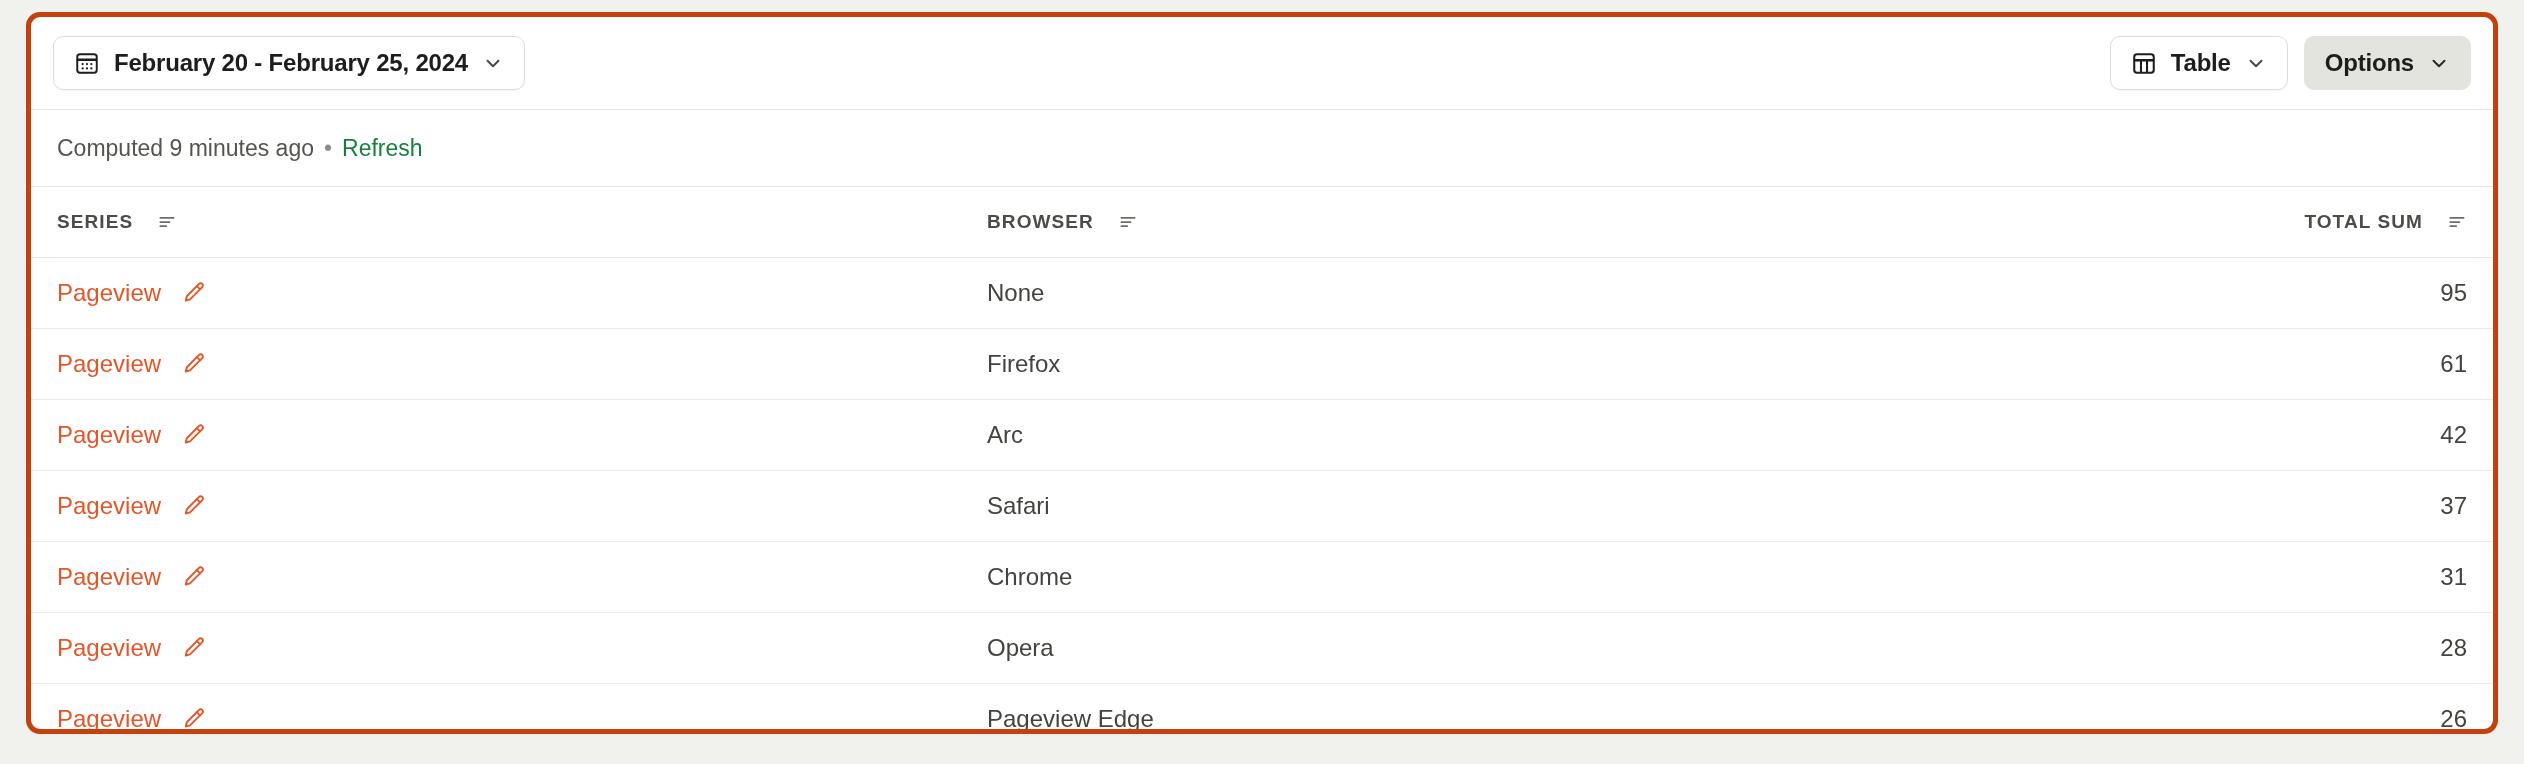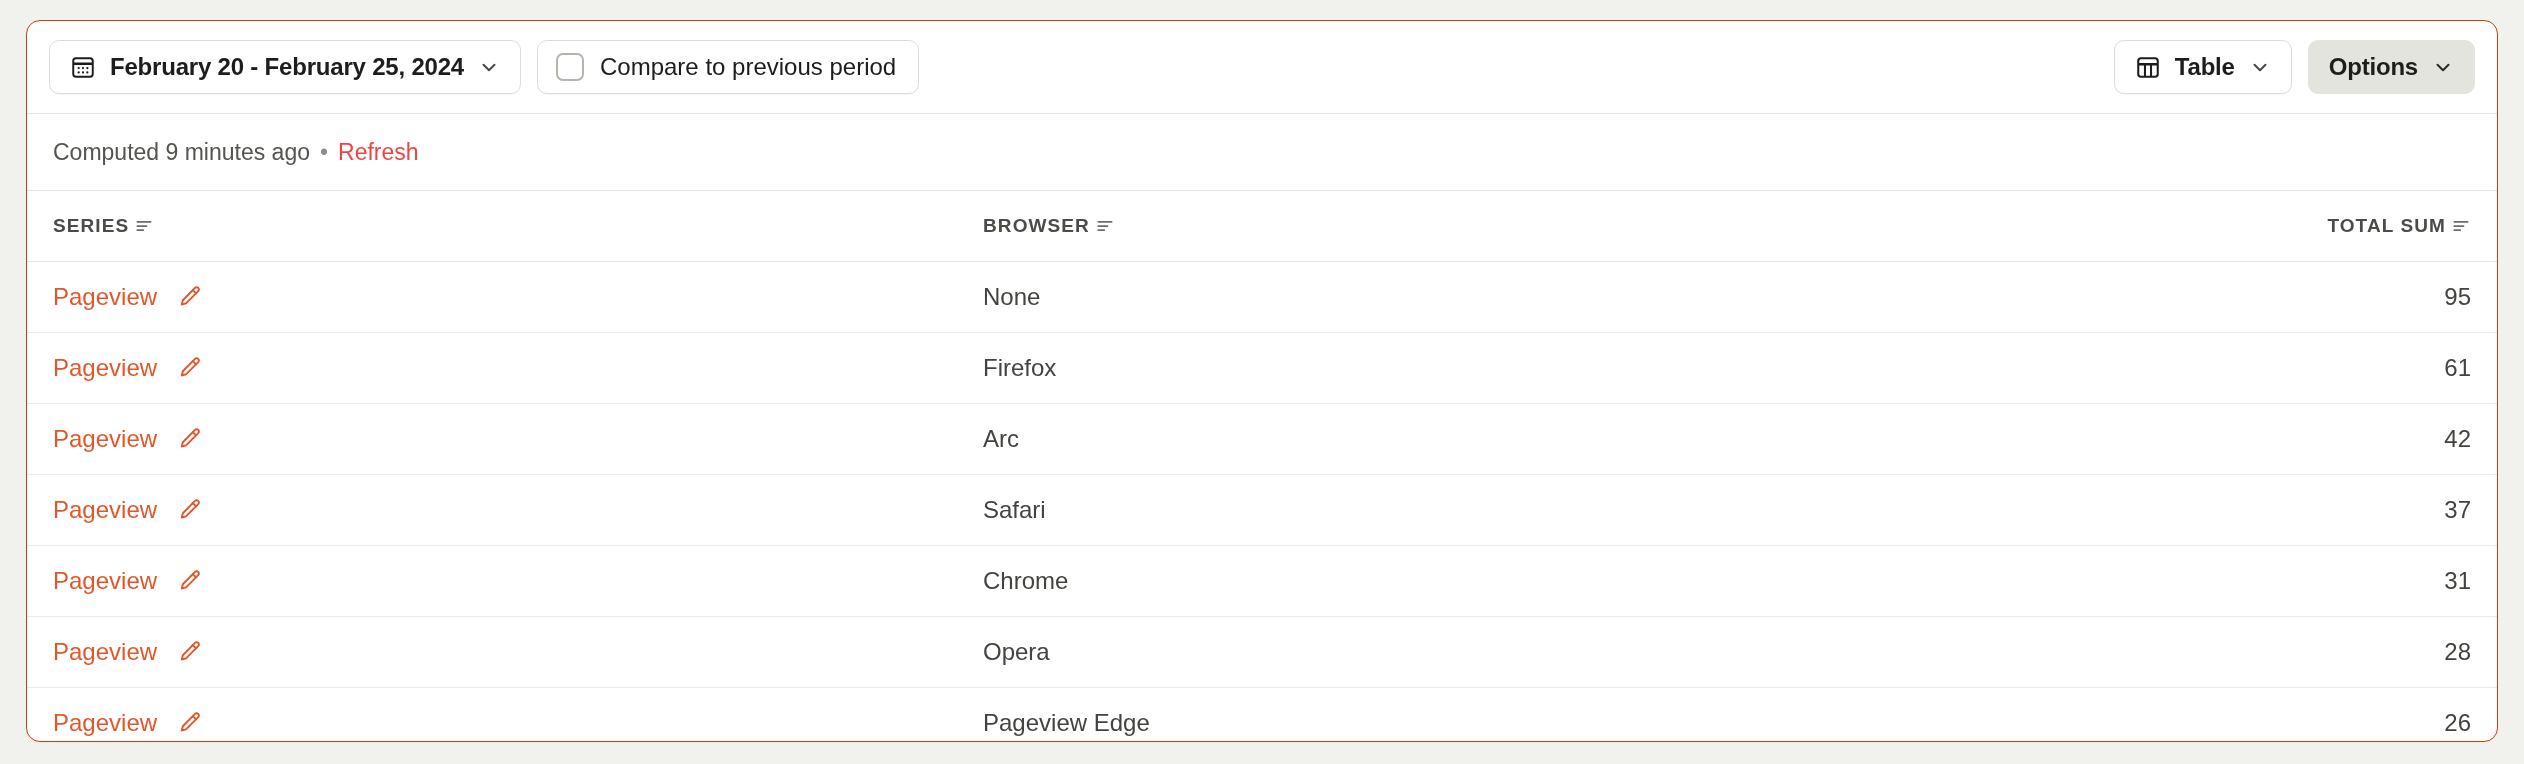--- a/index.html
+++ b/index.html
@@ -17,25 +17,25 @@
     position: relative;
     width: 2524px;
     height: 764px;
     background: #f1f1ee;
   }
 
   
   .card {
     position: absolute;
     left: 26px;
-    top: 20px;
+    top: 12px;
     width: 2472px;
     height: 722px;
     background: #ffffff;
-    border: 1px solid #c2410c;
+    border: 5px solid #c2410c;
     border-radius: 14px;
     overflow: hidden;
     box-shadow: 0 1px 2px rgba(0,0,0,0.03);
   }
 
   
   .toolbar {
     position: relative;
     height: 93px;
     border-bottom: 1px solid #e6e5e0;
@@ -124,42 +124,42 @@
     height: 77px;
     display: flex;
     align-items: center;
     padding: 0 26px;
     border-bottom: 1px solid #e6e5e0;
     font-size: 23px;
     color: #55544f;
   }
   .computed-text { color: #55544f; }
   .computed-dot { margin: 0 10px; color: #8d8c86; }
-  .refresh-link { color: #ef4444; cursor: pointer; }
+  .refresh-link { color: #15803d; cursor: pointer; }
 
   
   table.data {
     width: 100%;
     border-collapse: collapse;
     table-layout: fixed;
   }
 
   table.data thead th {
     height: 70px;
     font-size: 19px;
     font-weight: 700;
     letter-spacing: 1.1px;
     color: #4c4b47;
     text-align: left;
     padding: 0 26px;
     border-bottom: 1px solid #e6e5e0;
     vertical-align: middle;
   }
 
-  .th-inner { display: inline-flex; gap: 5px; }
+  .th-inner { display: inline-flex; gap: 24px; }
   .th-inner.right { float: right; margin-left: 15px; }
 
   table.data tbody td {
     height: 71px;
     font-size: 24px;
     color: #44433f;
     padding: 16px 26px;
     border-bottom: 1px solid #eceae5;
     vertical-align: middle;
   }
@@ -203,24 +203,20 @@
             </svg>
           </span>
           <span class="pill-label">February 20 - February 25, 2024</span>
           <span class="ico">
             <svg width="22" height="22" viewBox="0 0 24 24" fill="none" stroke="#4a4944" stroke-width="2.2" stroke-linecap="round" stroke-linejoin="round">
               <path d="M6 9.5l6 6 6-6"></path>
             </svg>
           </span>
         </div>
 
-        <label class="checkbox-pill">
-          <span class="checkbox-box"></span>
-          <span class="checkbox-label">Compare to previous period</span>
-        </label>
 
       </div>
 
       <div class="toolbar-right">
 
         <div class="pill table-view">
           <span class="ico">
             <svg width="26" height="26" viewBox="0 0 24 24" fill="none" stroke="#1d1d1b" stroke-width="1.9">
               <rect x="3" y="4" width="18" height="17" rx="2.5"></rect>
               <path d="M3 9.5h18" stroke-width="2.4"></path>

